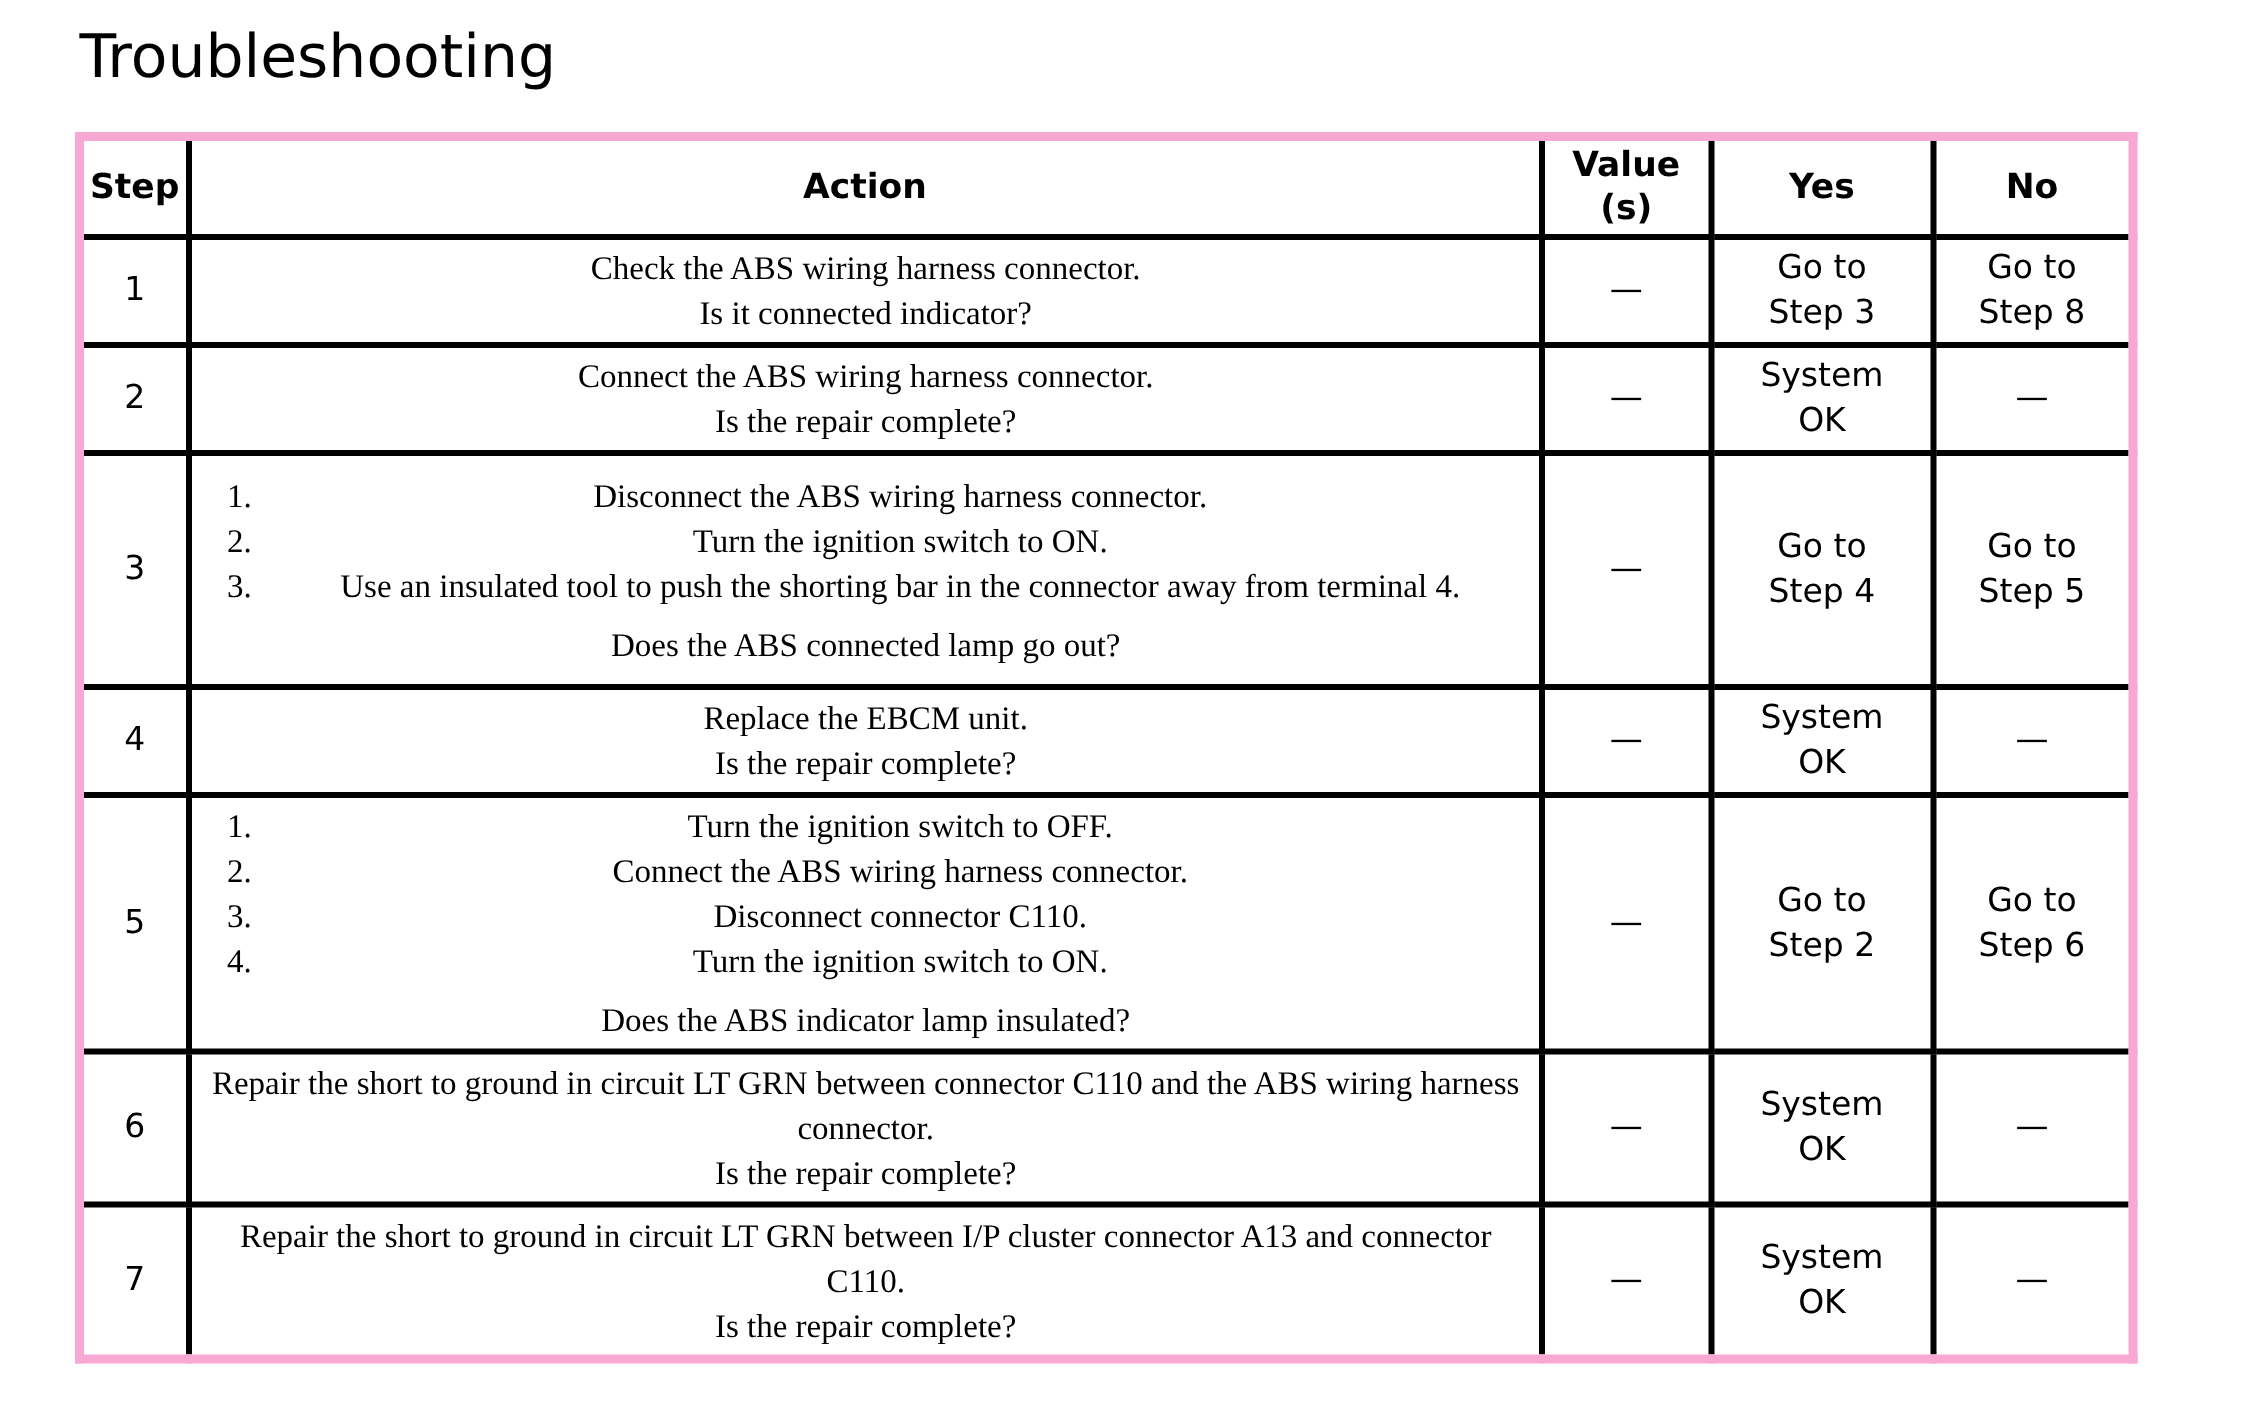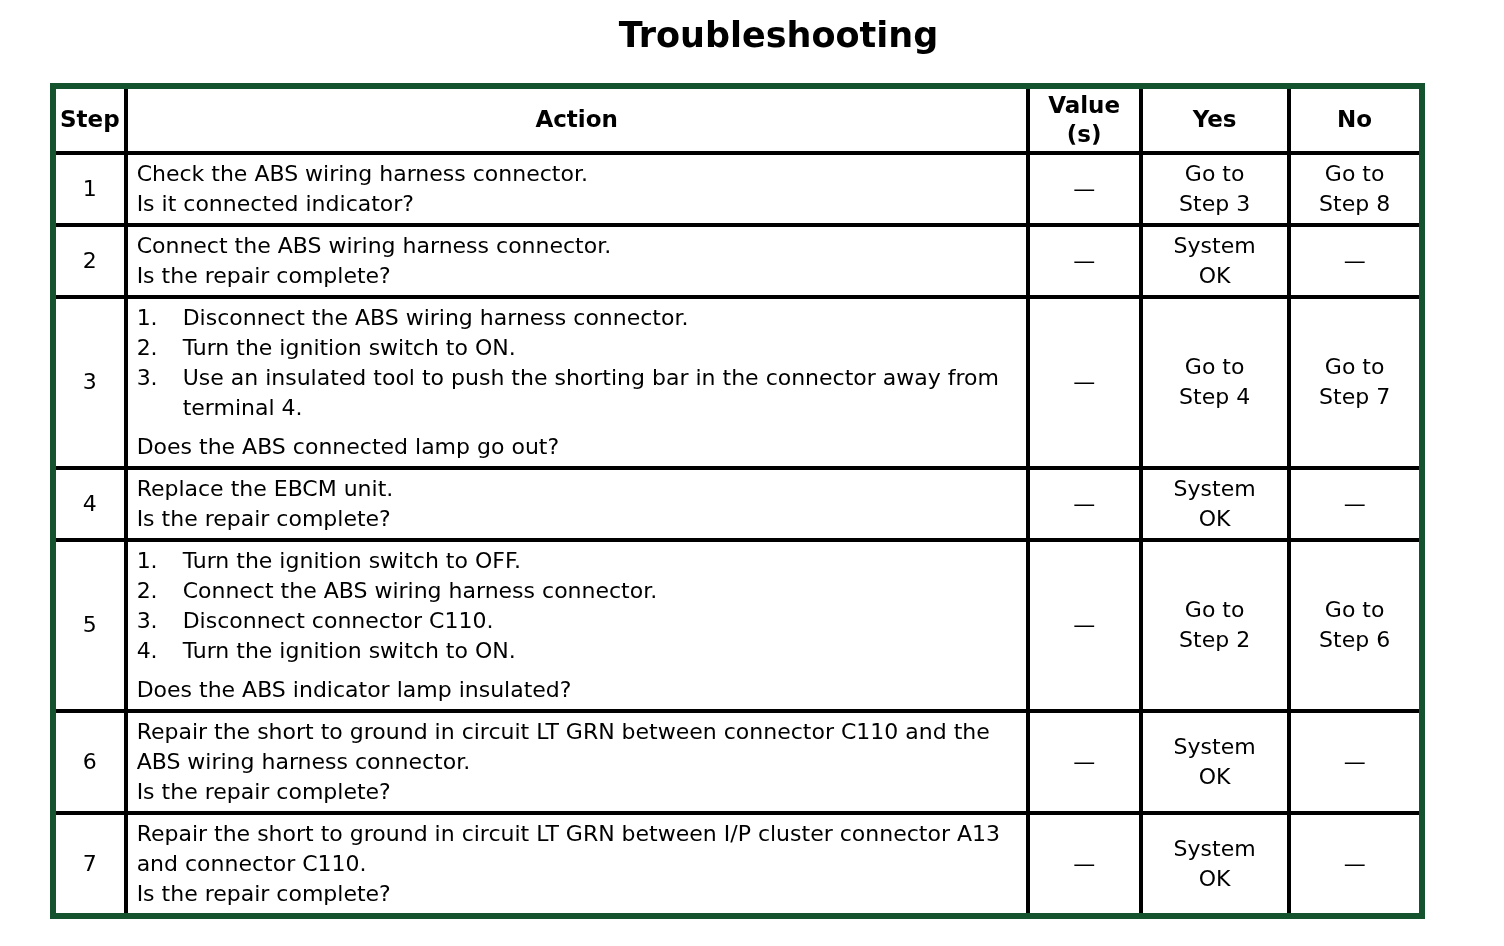--- a/index.html
+++ b/index.html
@@ -11,30 +11,29 @@
   }
   body{
     width:1504px;
     height:946px;
     overflow:hidden;
   }
   .page{
     padding:10px 0 0 50px;
   }
   .title{
-    font-size:35px;
-    font-weight:bold;
+    font-size:40px;
+    font-weight:normal;
     margin:6px 0 17px 3px;
     line-height:1.1;
-    text-align:center;
   }
   table.tbl{
     border-collapse:collapse;
     table-layout:fixed;
-    border:6px solid #14532d;
+    border:6px solid #f9a8d4;
     margin-top:28px;
   }
   .tbl th,.tbl td{
     border:4px solid #000;
     overflow:hidden;
   }
   .tbl th{
     font-size:23px;
     font-weight:bold;
     text-align:center;
@@ -45,22 +44,23 @@
   .tbl td{
     font-size:22px;
     line-height:30px;
     vertical-align:middle;
     padding:2px 4px;
   }
   td.step-col,td.val-col,td.yn-col{
     text-align:center;
   }
   td.action-col{
-    text-align:left;
+    text-align:center;
     padding:4px 8px 4px 9px;
+    font-family:Liberation Serif, serif;
   }
   .li{display:flex;}
   .li .num{flex:0 0 46px;}
   .li .txt{flex:1 1 auto;}
   .question-gap{margin-top:9px;}
   
   tr.hrow{height:62px;}
   tr.r0{height:70px;}
   tr.r1{height:66px;}
   tr.r2{height:156px;}
@@ -151,21 +151,21 @@
         </div>
         <div class="question-gap">Does the ABS connected lamp go out?</div>
       </td>
       <td class="val-col">—</td>
       <td class="yn-col">
         <div>Go to</div>
         <div>Step 4</div>
       </td>
       <td class="yn-col">
         <div>Go to</div>
-        <div>Step 7</div>
+        <div>Step 5</div>
       </td>
     </tr>
 
     <tr class="r3">
       <td class="step-col">4</td>
       <td class="action-col">
         <div>Replace the EBCM unit.</div>
         <div>Is the repair complete?</div>
       </td>
       <td class="val-col">—</td>

